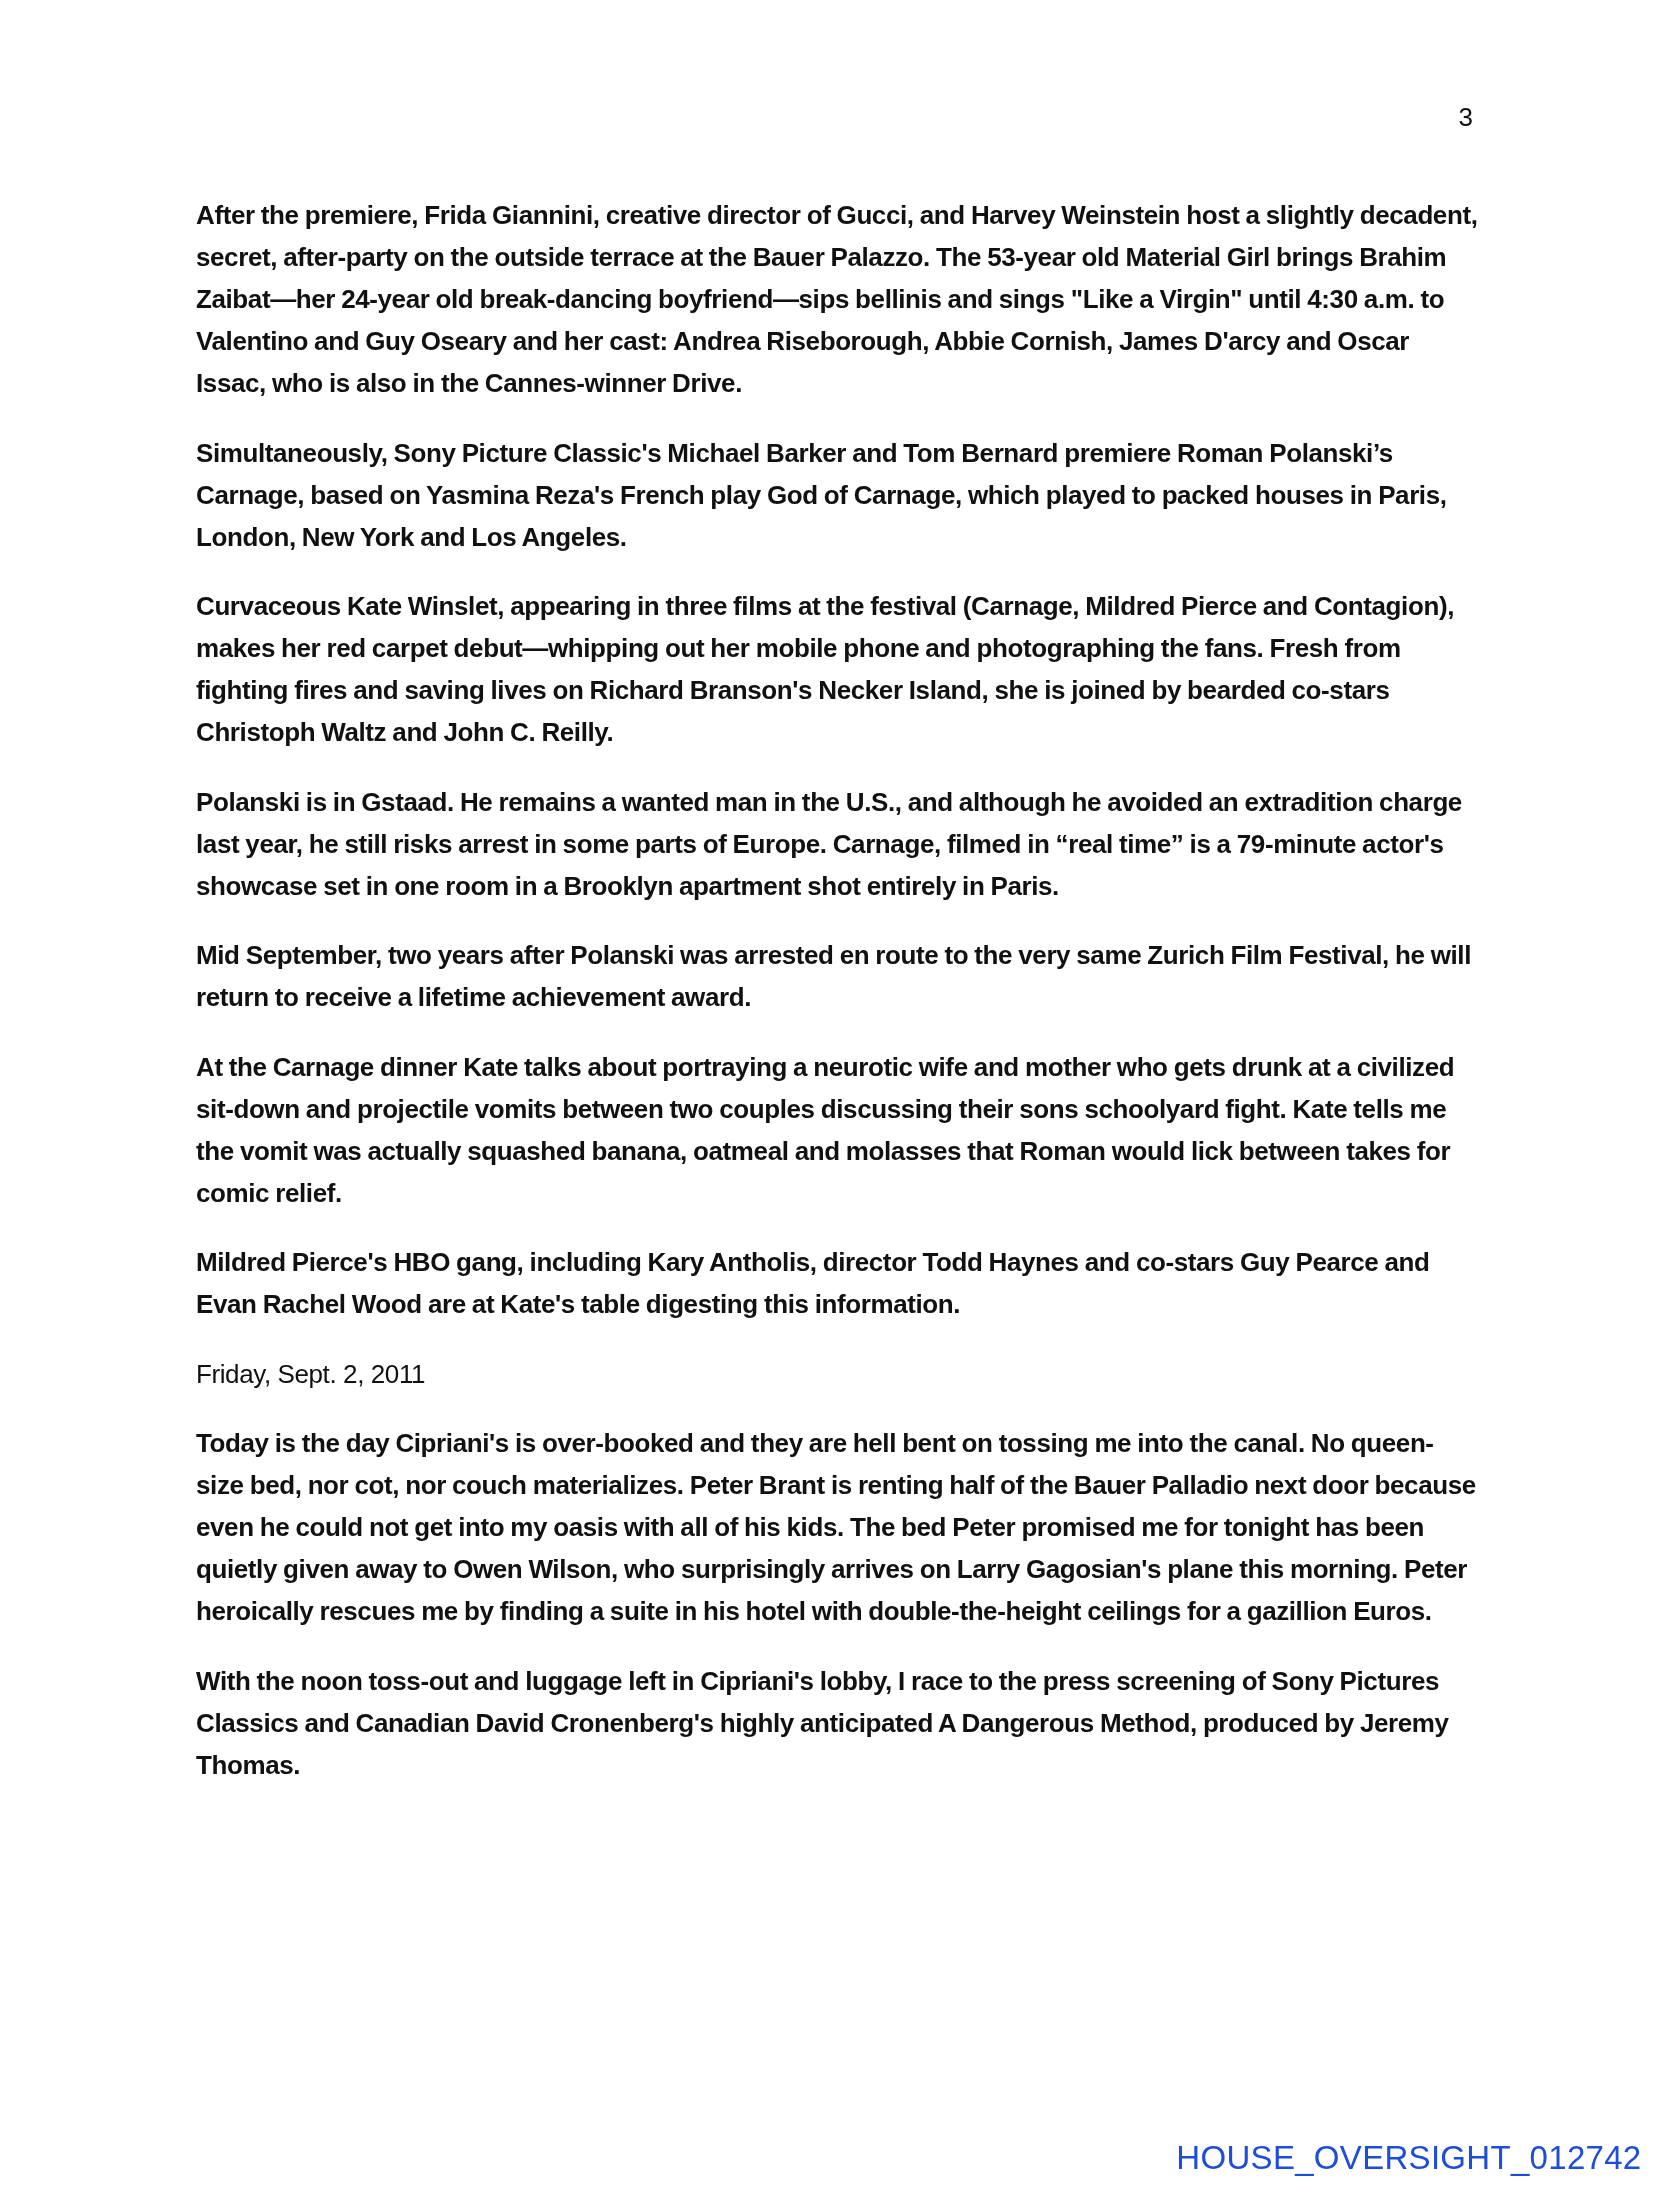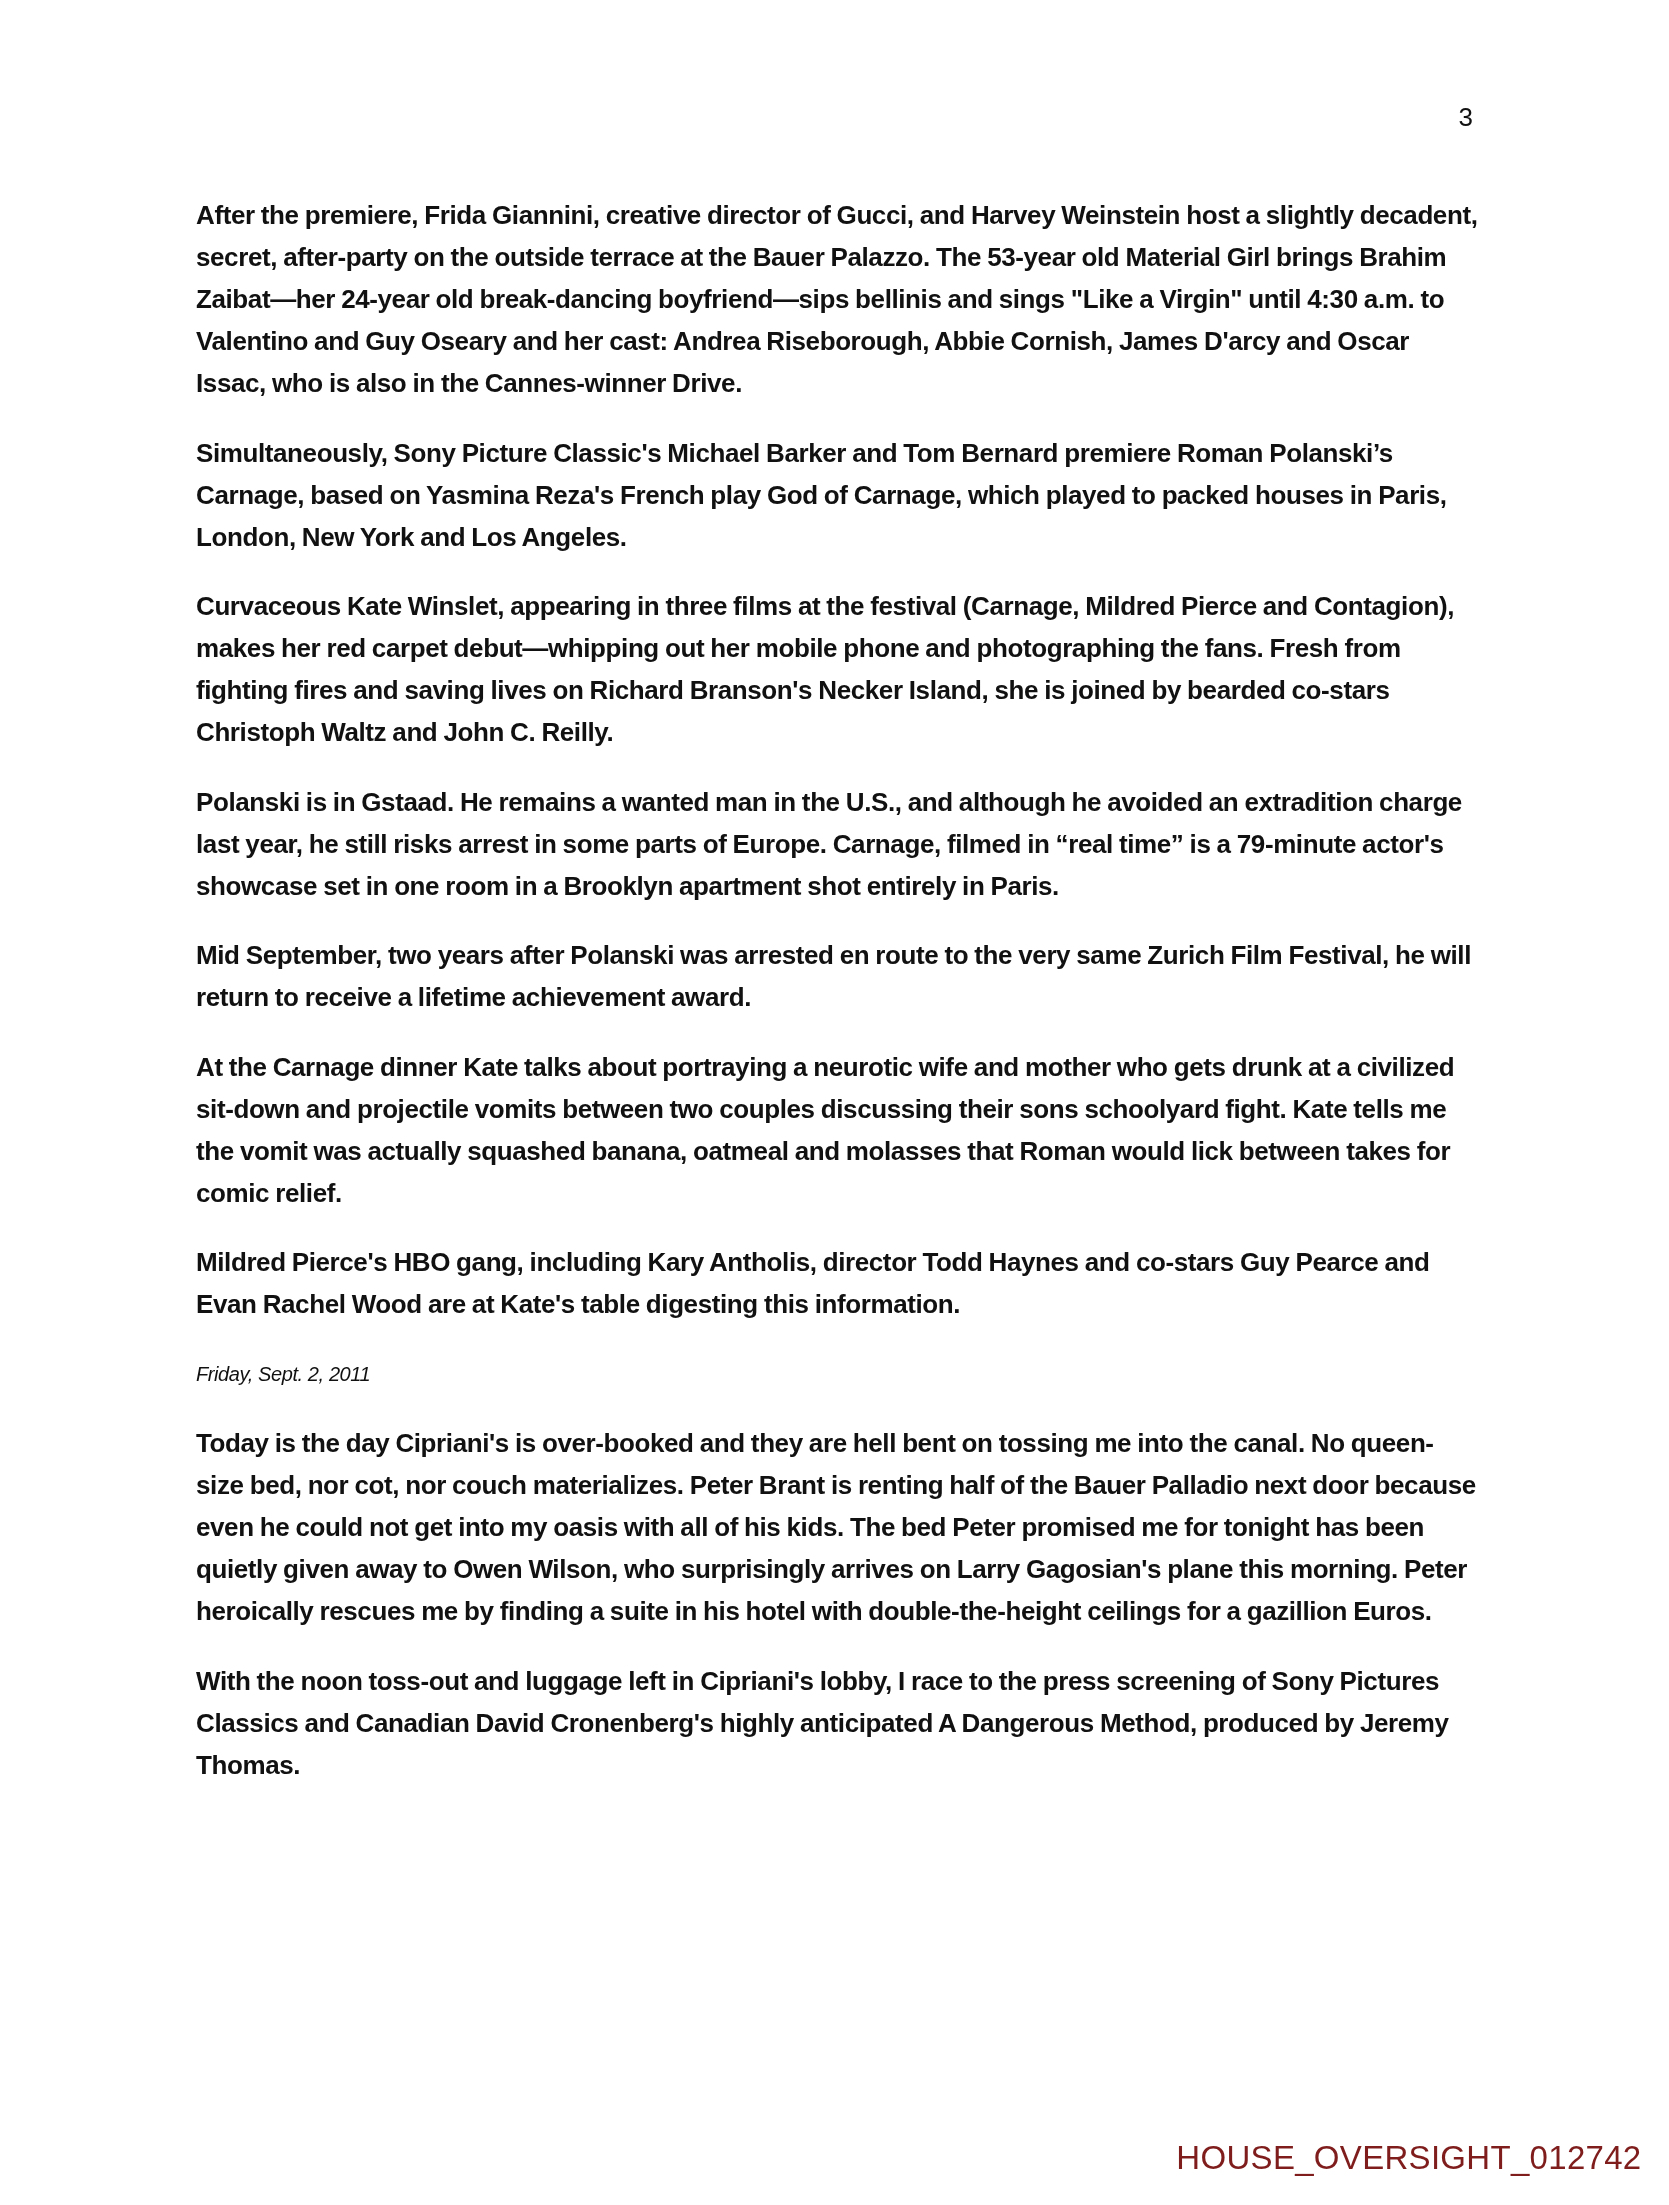--- a/index.html
+++ b/index.html
@@ -32,34 +32,33 @@
   }
   .para {
     font-size: 26px;
     line-height: 42px;
     margin: 0 0 27.5px 0;
     letter-spacing: -0.4px;
     word-spacing: -0.7px;
     font-weight: bold;
   }
   .dateline {
-    font-size: 20px;
+    font-size: 26px;
     line-height: 42px;
     margin: 0 0 27.5px 0;
     letter-spacing: -0.4px;
-    font-style: italic;
   }
   .footer-stamp {
     position: absolute;
     top: 2138px;
     right: 27.5px;
     font-family: "Liberation Sans", "DejaVu Sans", sans-serif;
     font-size: 33px;
     line-height: 39px;
-    color: #7f1d1d;
+    color: #1d4ed8;
     letter-spacing: 0.3px;
   }
 </style>
 </head>
 <body>
 
 <div class="page-number">3</div>
 
 <div class="content">
   <p class="para">After the premiere, Frida Giannini, creative director of Gucci, and Harvey Weinstein host a slightly decadent, secret, after-party on the outside terrace at the Bauer Palazzo. The 53-year old Material Girl brings Brahim Zaibat—her 24-year old break-dancing boyfriend—sips bellinis and sings "Like a Virgin" until 4:30 a.m. to Valentino and Guy Oseary and her cast: Andrea Riseborough, Abbie Cornish, James D'arcy and Oscar Issac, who is also in the Cannes-winner Drive.</p>

